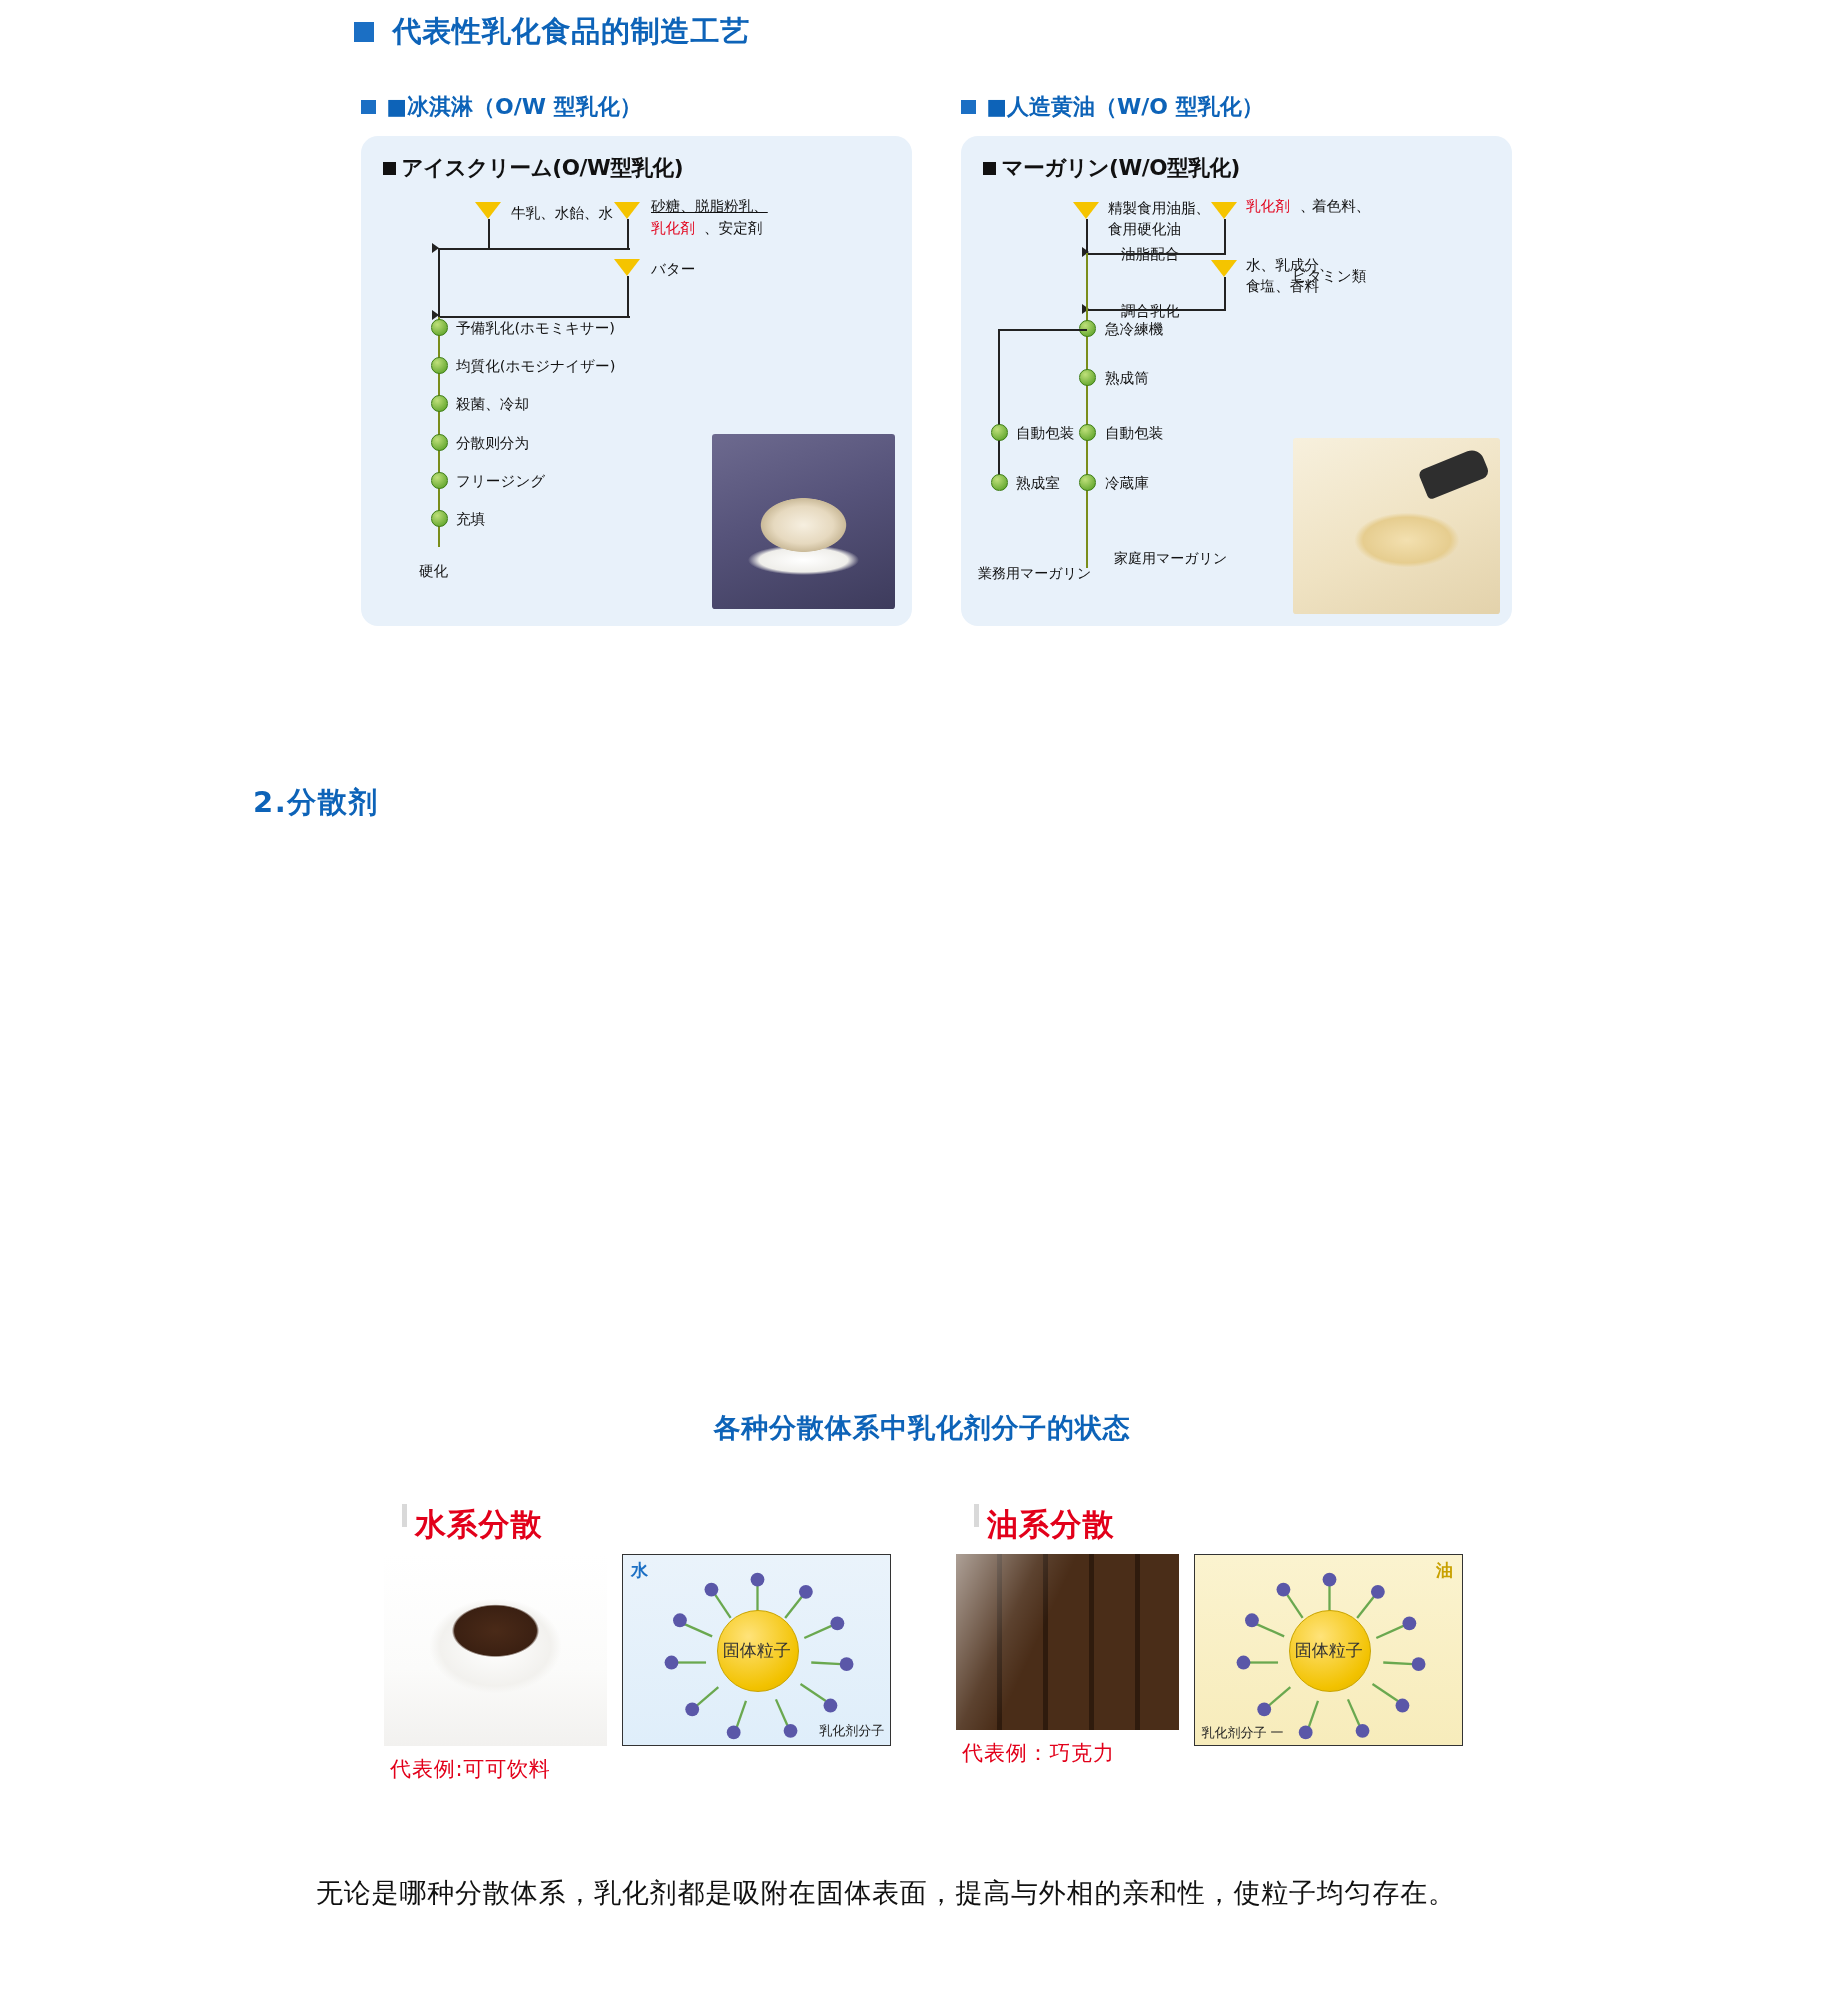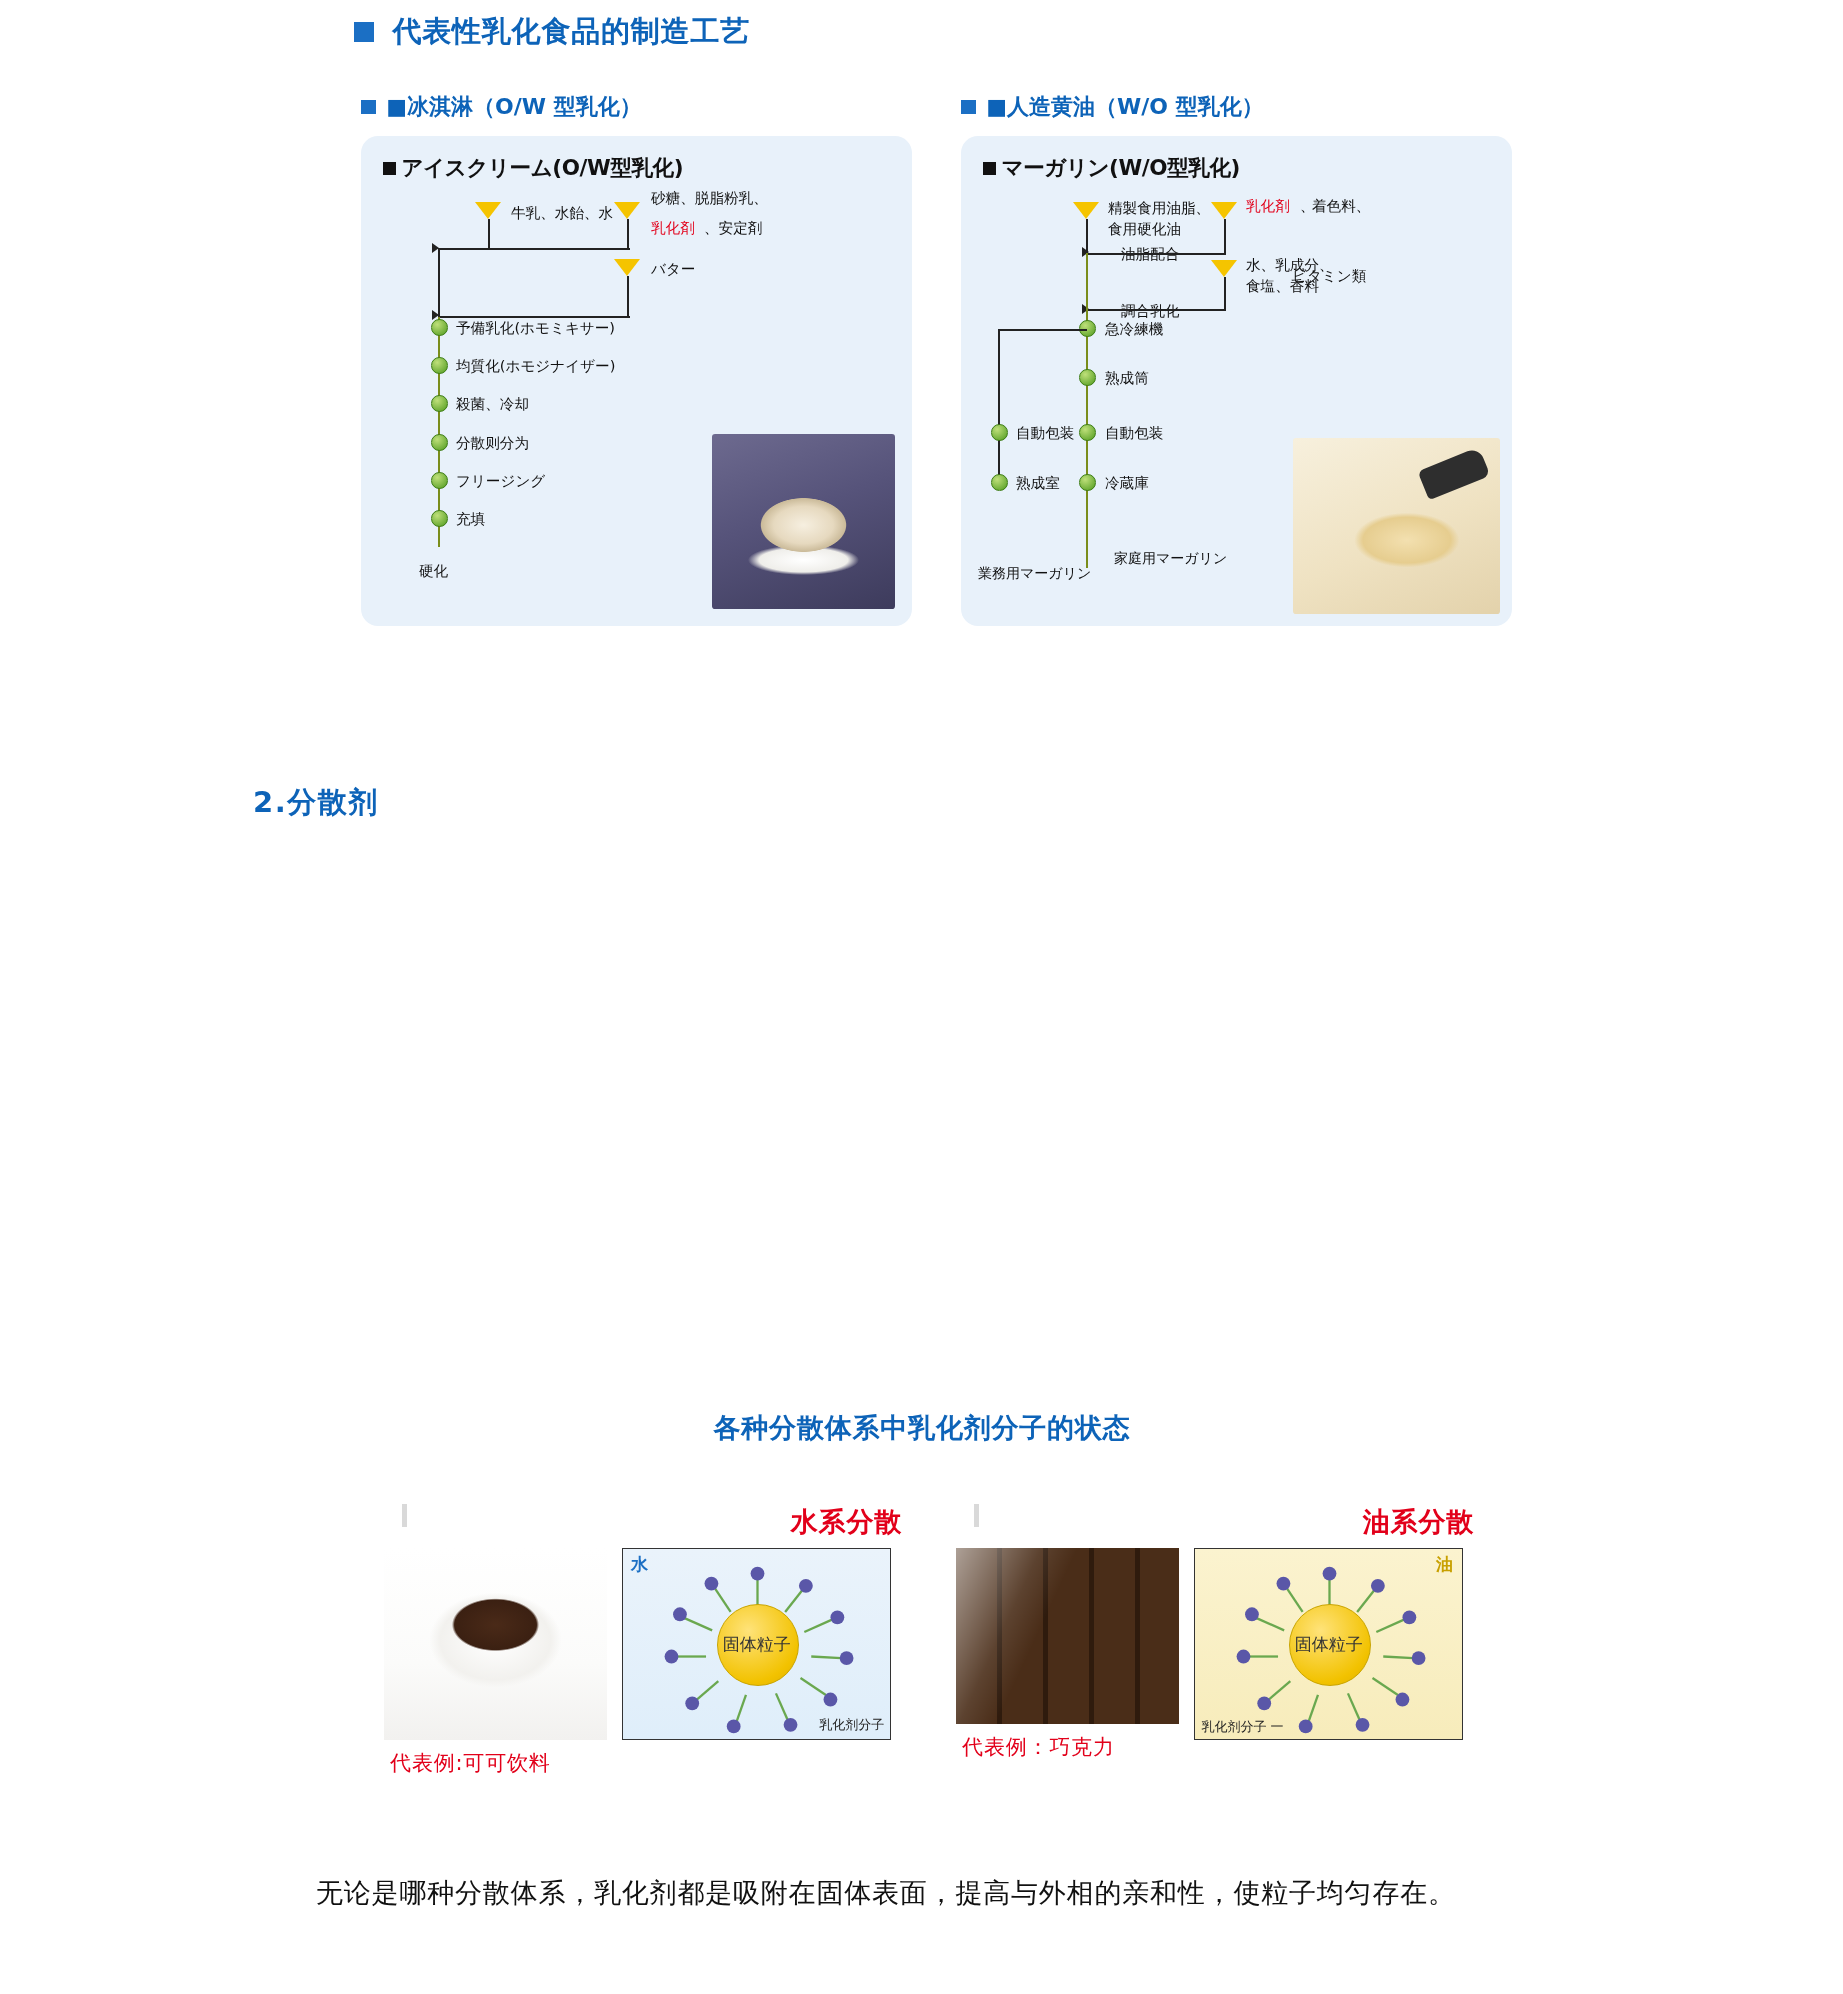--- a/index.html
+++ b/index.html
@@ -231,25 +231,24 @@
     left: 384px;
     top: 1504px;
     width: 1090px;
     display: flex;
     gap: 54px;
   }
   .disp-block { width: 518px; position: relative; }
   .disp-title {
     font-family: "DejaVu Sans", sans-serif;
     font-weight: bold;
-    font-size: 27px;
+    font-size: 31px;
     color: #e2001a;
     margin: 0 0 7.7px 31px;
     letter-spacing: 0.8px;
-    text-align: right;
   }
   .disp-imgs { display: flex; align-items: flex-start; gap: 15.3px; }
 
   .photo-cocoa {
     width: 223px; height: 192px;
     background:
       radial-gradient(ellipse 66px 40px at 50% 40%, #4a2a18 0%, #3b2012 62%, rgba(0,0,0,0) 66%),
       radial-gradient(ellipse 92px 66px at 50% 48%, #ffffff 0%, #f2f1ee 60%, rgba(255,255,255,0) 72%),
       linear-gradient(180deg, #ffffff 0%, #fbfbfa 60%, #f2f1ef 100%);
   }
@@ -349,21 +348,21 @@
       <div class="panel">
         <div class="panel-title">
           <span class="blk"></span><span>アイスクリーム(O/W型乳化)</span>
         </div>
 
         <div class="funnel" style="left:114px; top:66px;"></div>
         <div class="funnel" style="left:253px; top:66px;"></div>
         <div class="funnel" style="left:253px; top:123px;"></div>
 
         <div class="lbl" style="left:150px; top:68px;">牛乳、水飴、水</div>
-        <div class="lbl" style="left:290px; top:53px;">砂糖、脱脂粉乳、</div>
+        <div class="lbl" style="left:290px; top:61px;text-decoration:underline;">砂糖、脱脂粉乳、</div>
         <div class="lbl lbl-red" style="left:290px; top:83px;">乳化剤</div>
         <div class="lbl" style="left:343px; top:83px;">、安定剤</div>
         <div class="lbl" style="left:290px; top:124px;">バター</div>
 
         <div class="vline-dark" style="left:127px; top:83px; height:29px;"></div>
         <div class="vline-dark" style="left:266px; top:83px; height:29px;"></div>
         <div class="vline-dark" style="left:266px; top:140px; height:40px;"></div>
         <div class="hline" style="left:77px; top:112px; width:192px;"></div>
         <div class="hline" style="left:77px; top:180px; width:192px;"></div>
         <div class="arrow-head-l" style="left:71px; top:107px;"></div>

